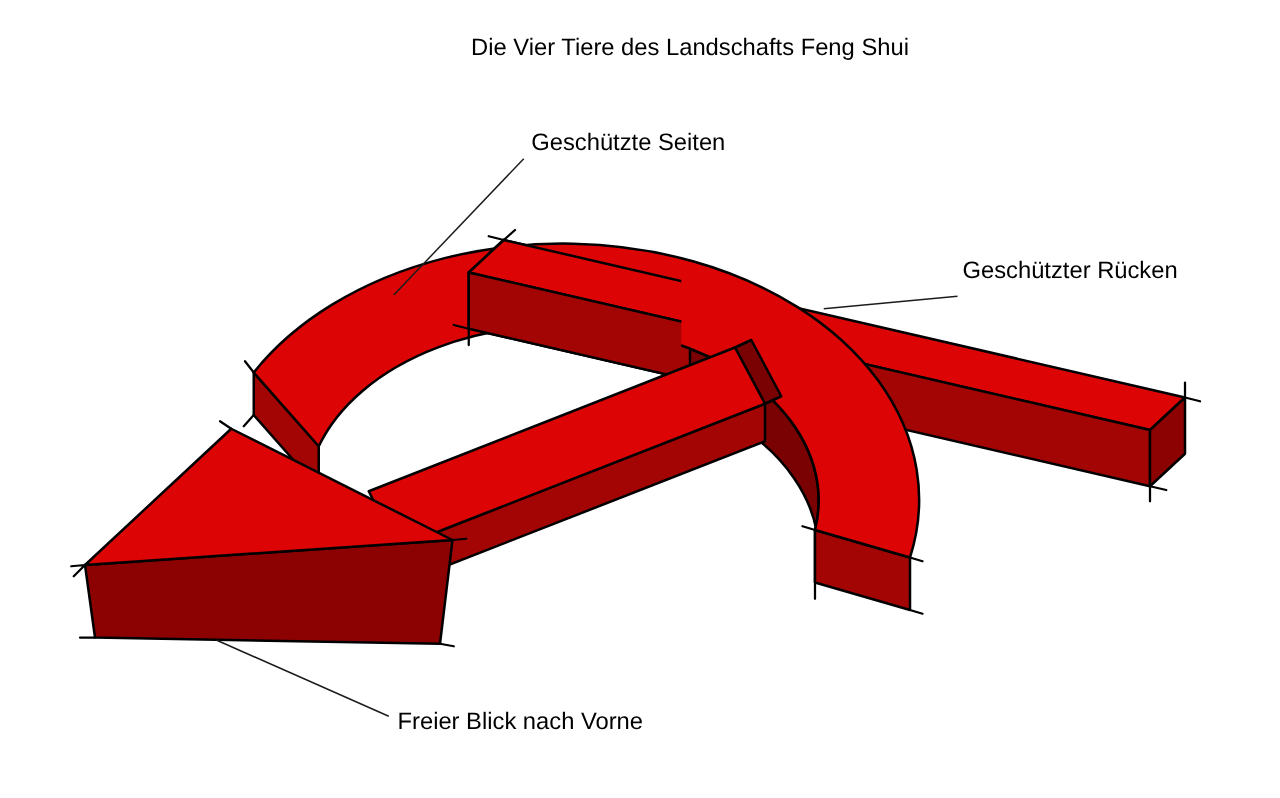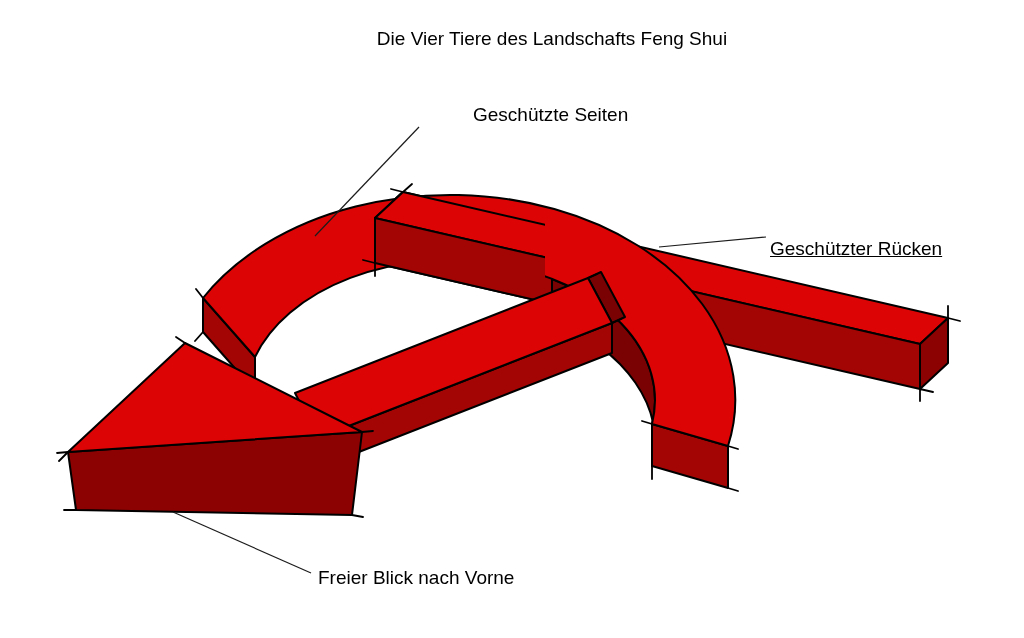--- a/index.html
+++ b/index.html
@@ -6,22 +6,22 @@
   .canvas {
     position:relative; width:1024px; height:638px; background:#fff;
     font-family:"Liberation Sans", sans-serif; overflow:hidden; color:#000;
   }
   .canvas svg { position:absolute; left:0; top:0; }
   .title {
     position:absolute; top:28px; left:92px; width:920px;
     text-align:center; font-size:19px; white-space:nowrap;
   }
   .label { position:absolute; font-size:19px; white-space:nowrap; }
-  .label-sides { left:425px; top:104px;margin-left:48px; }
-  .label-back  { left:770px; top:238px;text-decoration:underline; }
+  .label-sides { left:425px; top:104px; }
+  .label-back  { left:770px; top:206px; }
   .label-front { left:318px; top:567px;text-align:center; }
   .face   { stroke:#000; stroke-width:2; stroke-linejoin:round; }
   .leader { stroke:#1c1c1c; stroke-width:1.2; fill:none; }
   .tick   { stroke:#000; stroke-width:1.8; fill:none; stroke-linecap:round; }
 </style>
 </head>
 <body>
 
 <div class="canvas">
 

